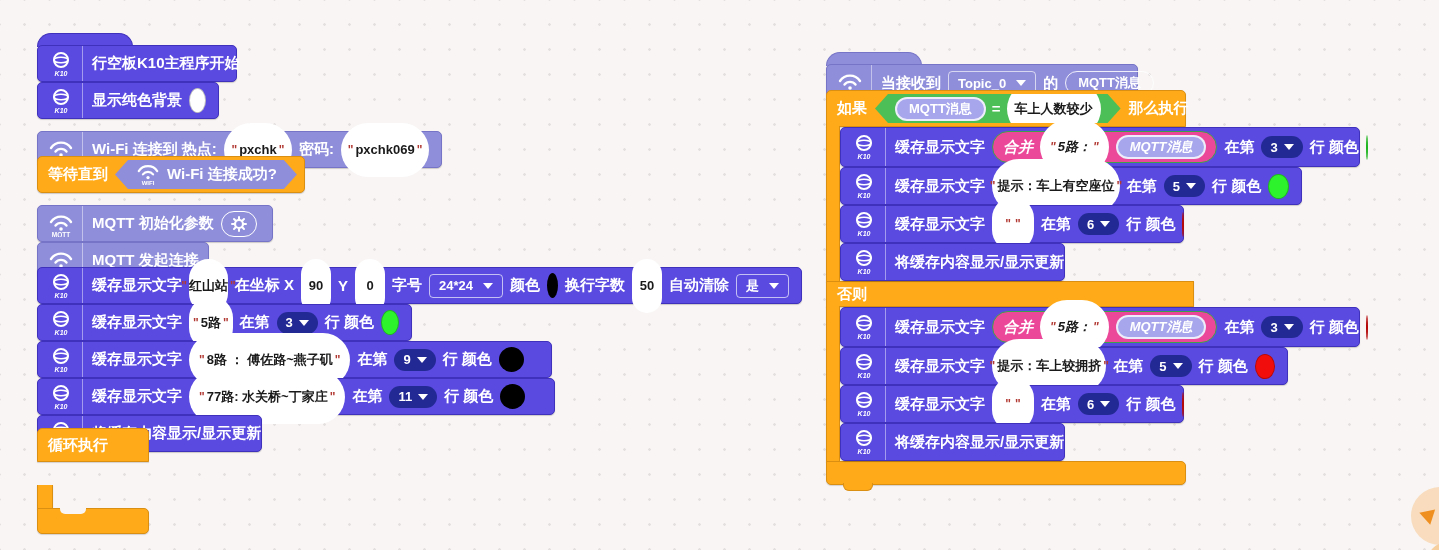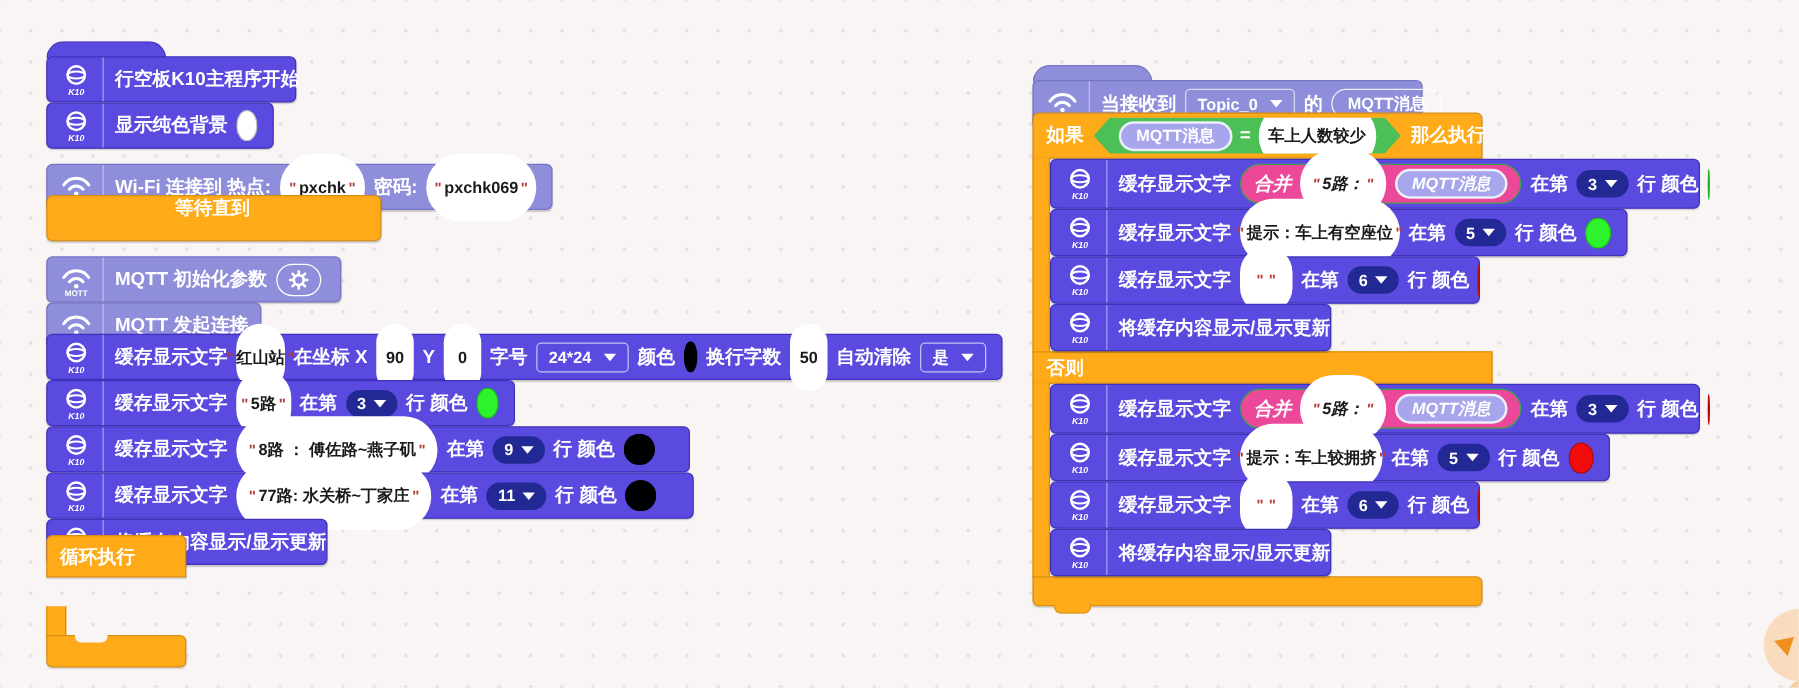--- a/index.html
+++ b/index.html
@@ -11,21 +11,21 @@
     background-size:25px 25px;background-position:12px 12px;
   }
   .blk{
     position:absolute;box-sizing:border-box;height:37px;
     display:flex;align-items:center;gap:7px;padding:0 12px 0 6px;
     border-radius:5px;color:#fff;font-size:15px;font-weight:600;
     box-shadow:0 1px 1px rgba(0,0,0,.18);white-space:nowrap;
   }
   .dark{background:#5a4ae0;border:1px solid #4031bd;}
   .light{background:#8f8edb;border:1px solid #7674c6;margin-top:12px;}
-  .orangebar{background:#ffab19;border:1px solid #da8e12;flex-direction:column;}
+  .orangebar{background:#ffab19;border:1px solid #da8e12;}
   .cap{position:absolute;width:96px;height:14px;border-radius:22px 22px 0 0;box-sizing:border-box;}
   .cap.dark{border-bottom:none;}
   .cap.light{border-bottom:none;}
   .icell{
     display:flex;flex-direction:column;align-items:center;justify-content:center;
     min-width:34px;align-self:stretch;border-right:1px solid rgba(255,255,255,.45);
     padding-right:4px;margin-right:2px;
   }
   .icell svg{display:block;}
   .oval{
@@ -112,20 +112,31 @@
   <span>密码:</span>
   <span class="oval">
       <span class="q">"</span>
       <span>pxchk069</span>
       <span class="q">"</span>
     </span>
 </div>
 
 <div class="blk orangebar" style="left:37px;top:156px;width:268px;padding-left:10px;">
   <span>等待直到</span>
+  <span class="hex">
+    <span>
+      <svg width="26" height="24" viewBox="0 0 28 26">
+          <path d="M4 11 a12 12 0 0 1 20 0" fill="none" stroke="#fff" stroke-width="2.4" stroke-linecap="round"></path>
+          <path d="M8.5 14.5 a7 7 0 0 1 11 0" fill="none" stroke="#fff" stroke-width="2.4" stroke-linecap="round"></path>
+          <circle cx="14" cy="18" r="1.8" fill="#fff"></circle>
+          <text x="14" y="25.5" text-anchor="middle" font-size="6.5" font-weight="bold" fill="#fff">WIFI</text>
+        </svg>
+    </span>
+    <span>Wi-Fi 连接成功?</span>
+  </span>
 </div>
 
 <div class="blk light" style="left:37px;top:193px;width:236px;">
   <span class="icell">
     <svg width="28" height="26" viewBox="0 0 28 26">
         <path d="M4 11 a12 12 0 0 1 20 0" fill="none" stroke="#fff" stroke-width="2.4" stroke-linecap="round"></path>
         <path d="M8.5 14.5 a7 7 0 0 1 11 0" fill="none" stroke="#fff" stroke-width="2.4" stroke-linecap="round"></path>
         <circle cx="14" cy="18" r="1.8" fill="#fff"></circle>
         <text x="14" y="25.5" text-anchor="middle" font-size="6.5" font-weight="bold" fill="#fff">MQTT</text>
       </svg>

